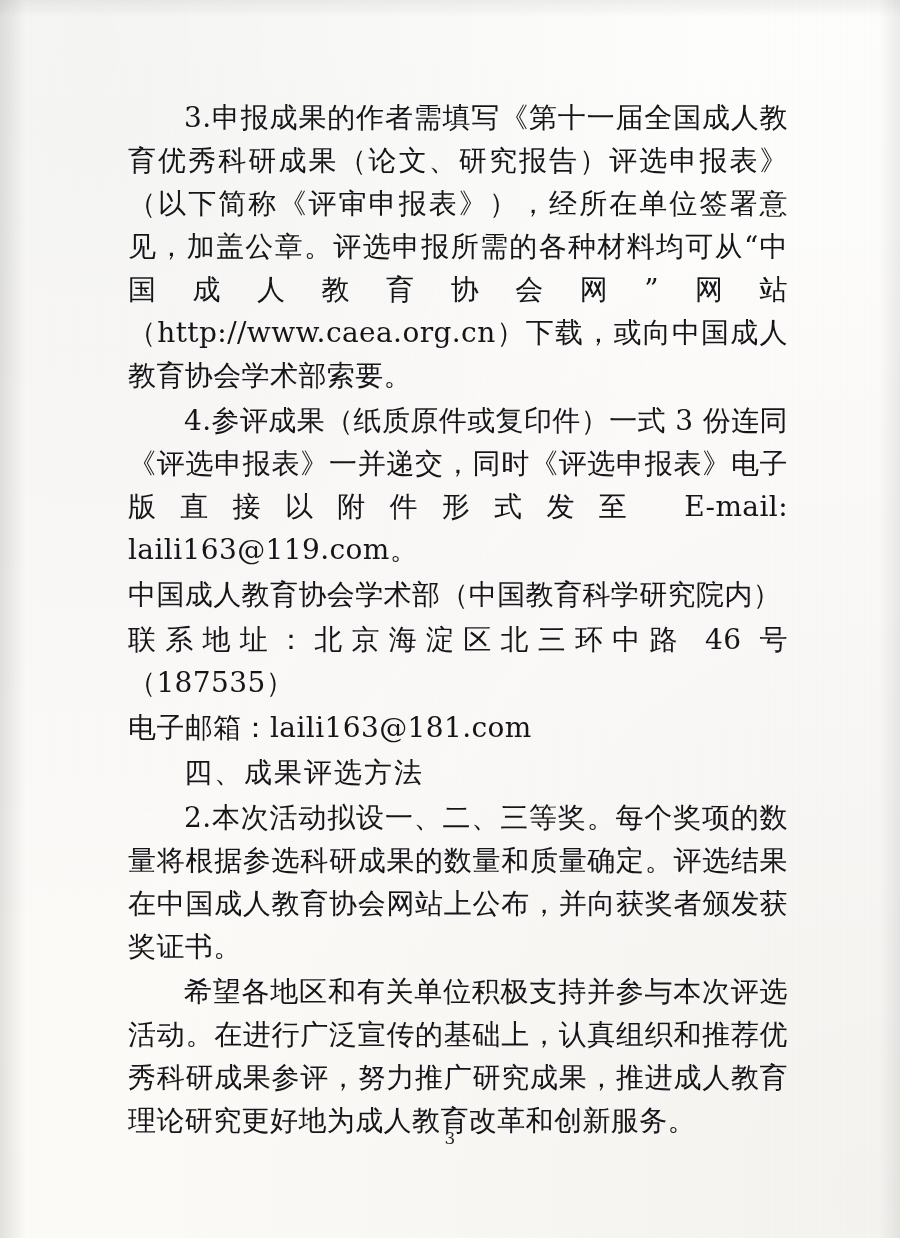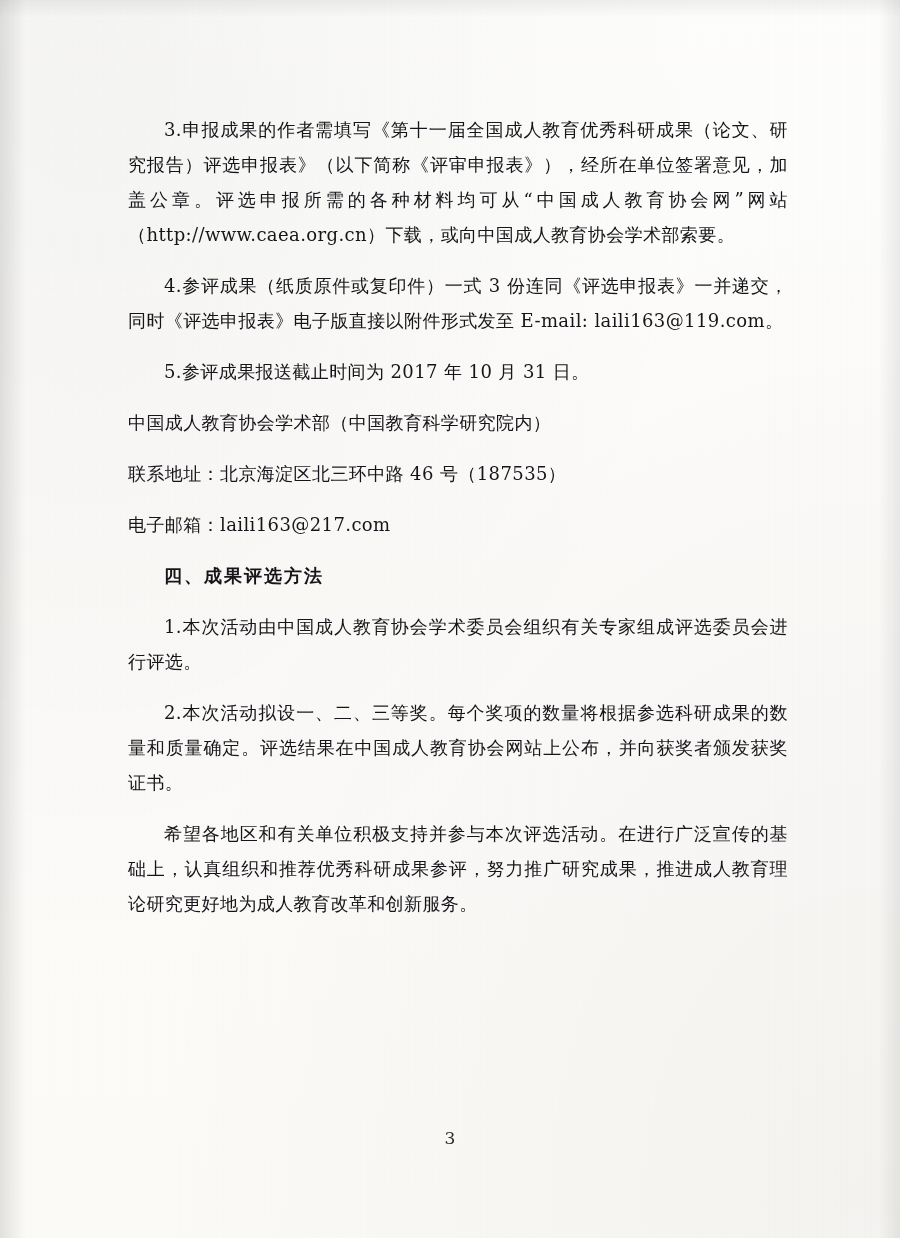--- a/index.html
+++ b/index.html
@@ -45,36 +45,36 @@
     background: linear-gradient(180deg, rgba(0,0,0,0.06) 0%, rgba(0,0,0,0.0) 100%);
     pointer-events: none;
   }
   .content {
     position: absolute;
     left: 128px;
     top: 96px;
     width: 660px;
   }
   p.para {
-    margin: 16px 0 2px 0;
-    font-size: 18px;
-    line-height: 35px;
+    margin: 0 0 2px 0;
+    font-size: 28px;
+    line-height: 43px;
     letter-spacing: 0.4px;
     text-align: justify;
     text-justify: inter-character;
     color: #16161a;
   }
   p.indent {
     text-indent: 2em;
   }
   p.noindent {
     text-indent: 0;
   }
   p.heading {
-    font-weight: bold;
+    font-weight: normal;
     text-indent: 2em;
     letter-spacing: 2px;
   }
   .page-number {
     position: absolute;
     left: 0;
     right: 0;
     top: 1128px;
     text-align: center;
     font-size: 17px;
@@ -95,25 +95,23 @@
 <body>
 
 <div class="page">
   <div class="scan-edge-top"></div>
   <div class="scan-edge-left"></div>
   <div class="scan-edge-right"></div>
 
   <div class="content">
     <p class="para indent">3.申报成果的作者需填写《第十一届全国成人教育优秀科研成果（论文、研究报告）评选申报表》（以下简称《评审申报表》），经所在单位签署意见，加盖公章。评选申报所需的各种材料均可从“中国成人教育协会网”网站（http://www.caea.org.cn）下载，或向中国成人教育协会学术部索要。</p>
     <p class="para indent">4.参评成果（纸质原件或复印件）一式 3 份连同《评选申报表》一并递交，同时《评选申报表》电子版直接以附件形式发至 E-mail: laili163@119.com。</p>
-    <p class="para indent">5.参评成果报送截止时间为 2017 年 10 月 31 日。</p>
     <p class="para noindent">中国成人教育协会学术部（中国教育科学研究院内）</p>
     <p class="para noindent">联系地址：北京海淀区北三环中路 46 号（187535）</p>
-    <p class="para noindent">电子邮箱：laili163@217.com</p>
+    <p class="para noindent">电子邮箱：laili163@181.com</p>
     <p class="para heading">四、成果评选方法</p>
-    <p class="para indent">1.本次活动由中国成人教育协会学术委员会组织有关专家组成评选委员会进行评选。</p>
     <p class="para indent">2.本次活动拟设一、二、三等奖。每个奖项的数量将根据参选科研成果的数量和质量确定。评选结果在中国成人教育协会网站上公布，并向获奖者颁发获奖证书。</p>
     <p class="para indent">希望各地区和有关单位积极支持并参与本次评选活动。在进行广泛宣传的基础上，认真组织和推荐优秀科研成果参评，努力推广研究成果，推进成人教育理论研究更好地为成人教育改革和创新服务。</p>
   </div>
 
   <div class="page-number">3</div>
   <div class="grain"></div>
 </div>
 
 </body></html>

